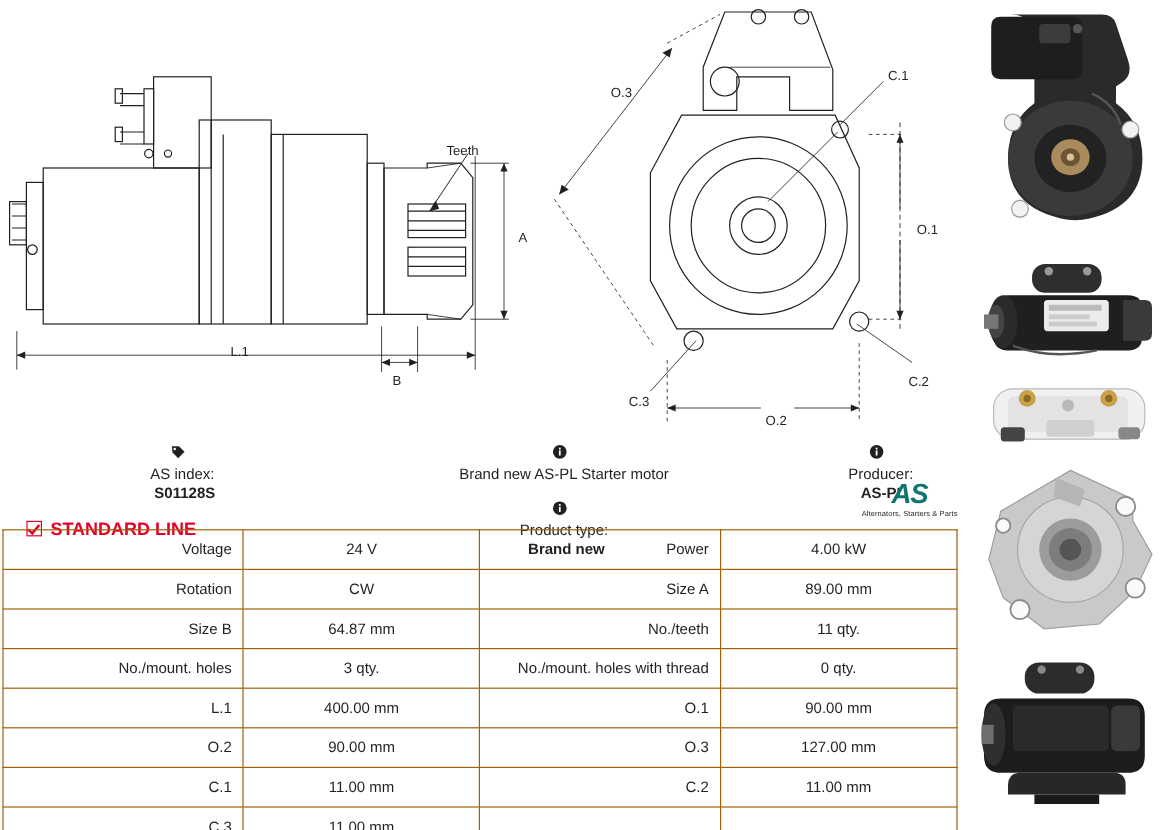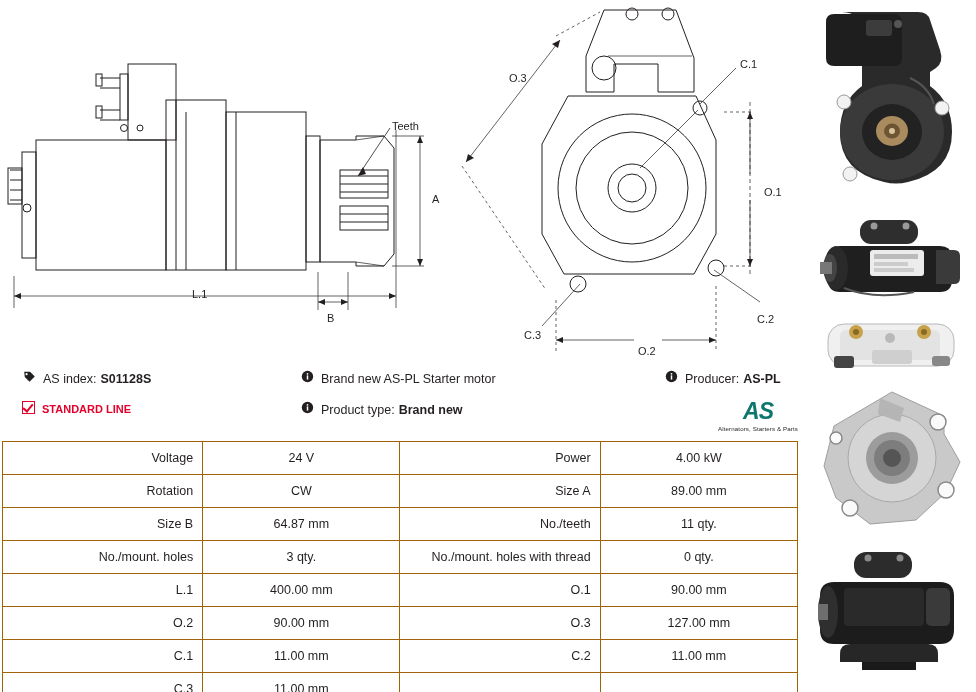--- a/index.html
+++ b/index.html
@@ -72,35 +72,36 @@
   .info-col-1 { left: 22px;  width: 260px; }
   .info-col-2 { left: 300px; width: 340px; }
   .info-col-3 { left: 664px; width: 140px; }
 
   .info-line {
     display: flex;
     align-items: center;
     margin-bottom: 14px;
     font-size: 12.5px;
     line-height: 16px;
+    flex-direction: column;
   }
   .info-line .ico {
     flex: 0 0 auto;
     margin-right: 7px;
     width: 14px;
     text-align: center;
     color: #231f20;
   }
   .info-line .txt { color: #231f20; }
   .info-line .val { font-weight: bold; }
 
   .std-line {
     color: #e4002b;
     font-weight: bold;
-    font-size: 11px;
+    font-size: 15px;
   }
   .std-box {
     display: inline-block;
     width: 11px;
     height: 11px;
     border: 1px solid #e4002b;
     position: relative;
     margin-right: 7px;
     vertical-align: -1px;
   }
@@ -264,21 +265,21 @@
         <path d="M462 166 L546 290" stroke-width="0.7" stroke-dasharray="3 3"></path>
 
         <path d="M556 300 v52" stroke-width="0.7" stroke-dasharray="3 3"></path>
         <path d="M716 286 v66" stroke-width="0.7" stroke-dasharray="3 3"></path>
         <path d="M556 340 h78 M662 340 h54" stroke-width="0.7"></path>
         <path d="M556 340 l7 -3 v6 z" fill="#231f20" stroke="none"></path>
         <path d="M716 340 l-7 -3 v6 z" fill="#231f20" stroke="none"></path>
       </g>
     </svg>
 
-    <div class="dim-label" style="left:392px; top:120px;text-align:center;">Teeth</div>
+    <div class="dim-label" style="left:372px; top:120px;text-align:center;">Teeth</div>
     <div class="dim-label" style="left:432px; top:193px;">A</div>
     <div class="dim-label" style="left:327px; top:312px;">B</div>
     <div class="dim-label" style="left:192px; top:288px;">L.1</div>
     <div class="dim-label" style="left:764px; top:186px;">O.1</div>
     <div class="dim-label" style="left:638px; top:345px;">O.2</div>
     <div class="dim-label" style="left:509px; top:72px;">O.3</div>
     <div class="dim-label" style="left:740px; top:58px;">C.1</div>
     <div class="dim-label" style="left:757px; top:313px;">C.2</div>
     <div class="dim-label" style="left:524px; top:329px;">C.3</div>
   </div>

